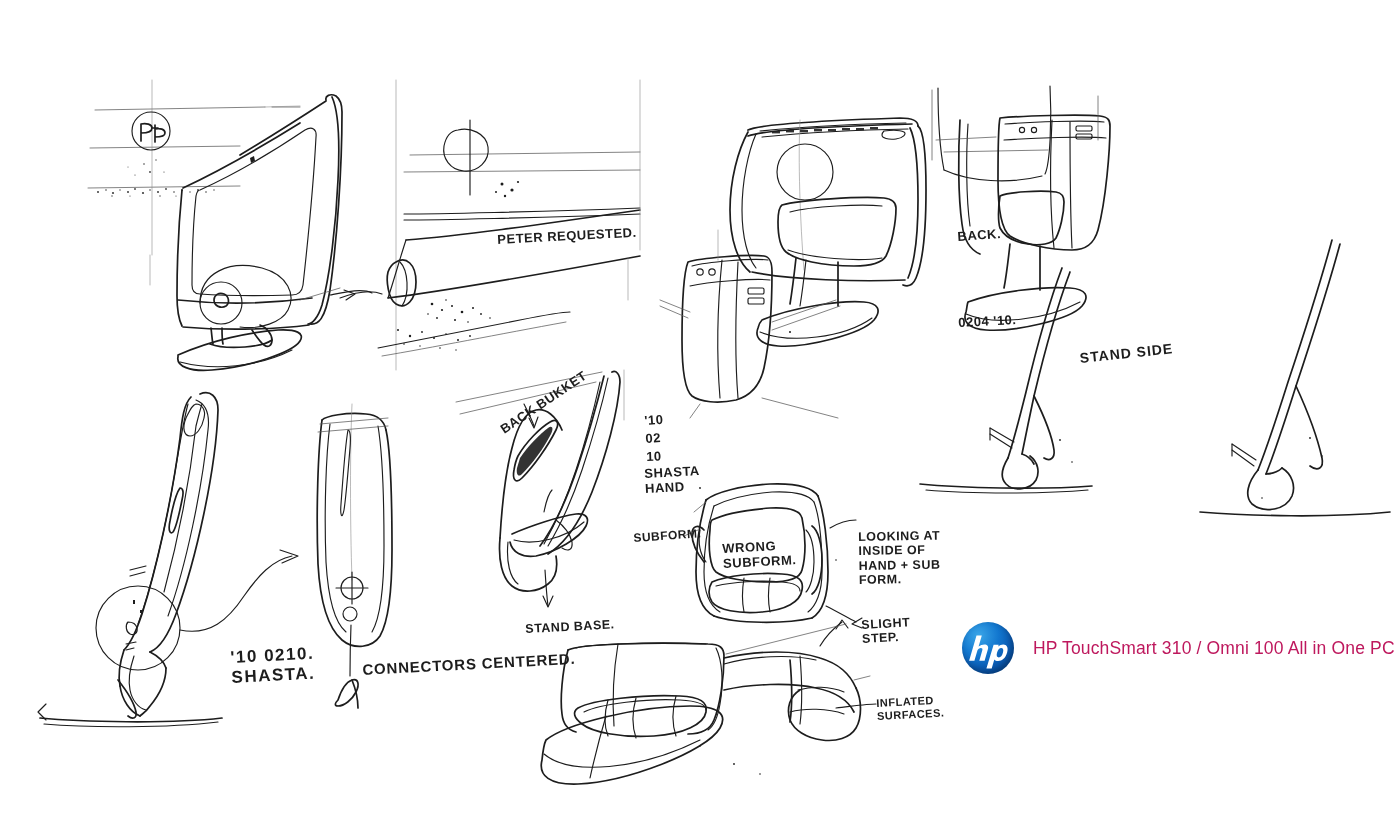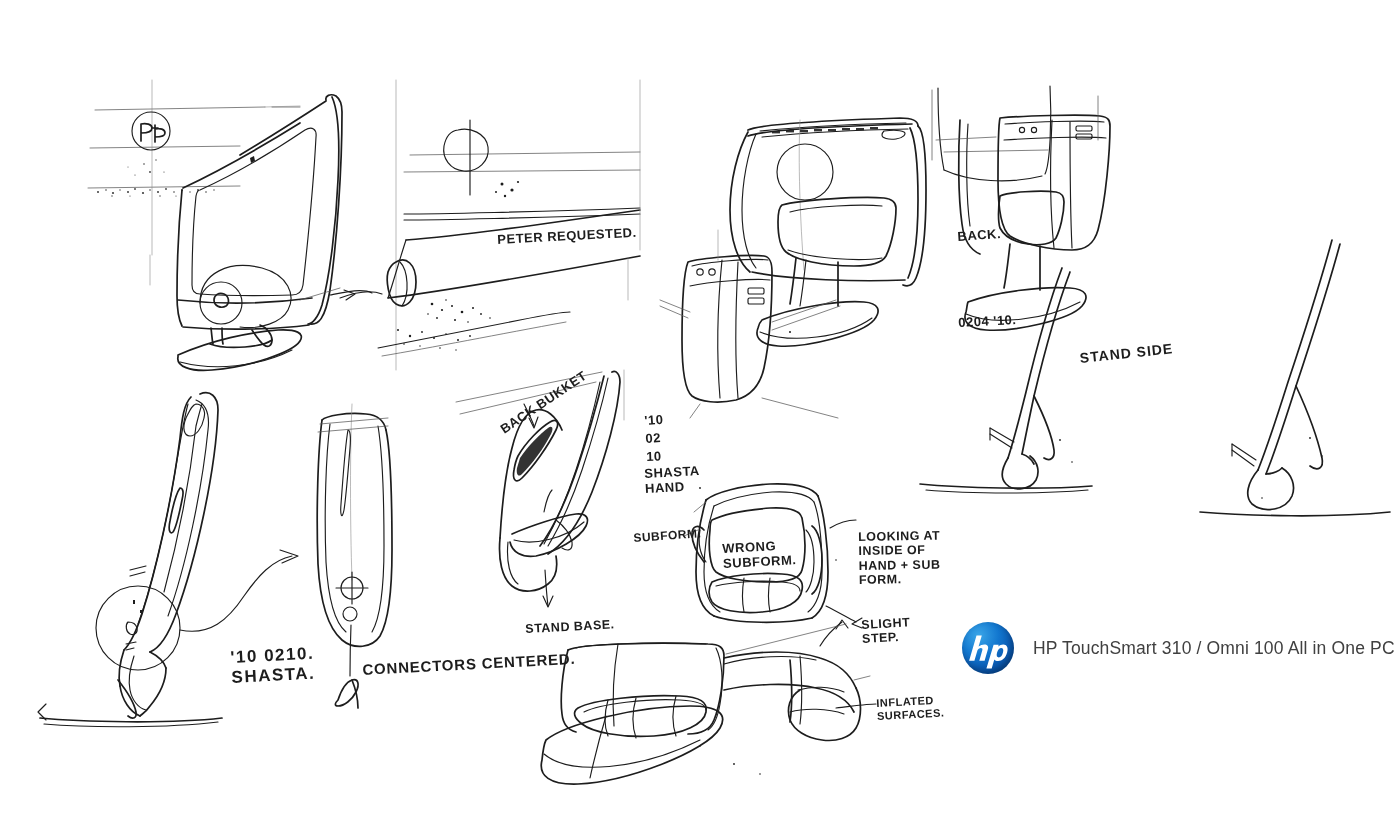--- a/index.html
+++ b/index.html
@@ -53,21 +53,21 @@
     overflow: hidden;
   }
   #hp-logo .glyph {
     position: absolute;
     left: 0; top: 0;
     width: 52px; height: 52px;
   }
   #brand-caption {
     font-size: 17.5px;
     font-weight: 400;
-    color: #404040;
+    color: #be185d;
     letter-spacing: 0.15px;
     white-space: nowrap;
   }
 </style>
 </head>
 <body>
 
 <div id="page">
 
   <svg id="sketch-layer" viewBox="0 0 1400 840" xmlns="http://www.w3.org/2000/svg">

